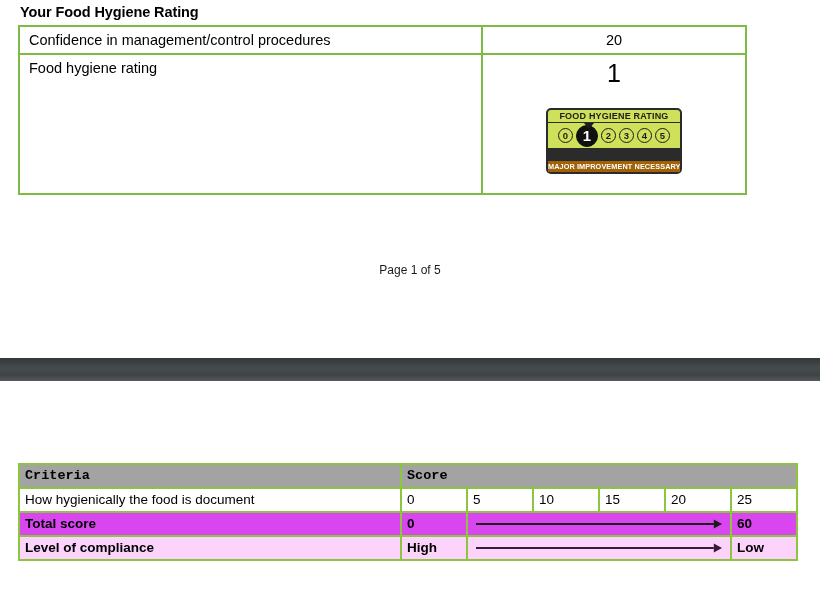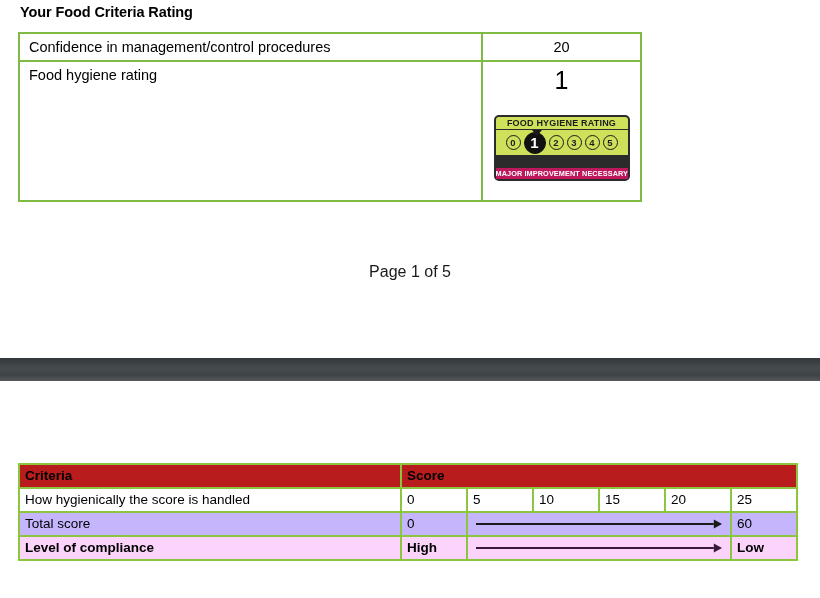--- a/index.html
+++ b/index.html
@@ -31,22 +31,22 @@
     font-size: 14.5px;
     font-weight: bold;
     letter-spacing: -0.1px;
     white-space: nowrap;
   }
 
   
   .rating-table {
     position: absolute;
     left: 18px;
-    top: 32px;
-    width: 624px;
+    top: 25px;
+    width: 729px;
     border-collapse: collapse;
     table-layout: fixed;
   }
   .rating-table td {
     border: 2px solid #7fbb44;
     padding: 0;
     vertical-align: top;
     background: #ffffff;
   }
   .rt-label {
@@ -138,41 +138,41 @@
     box-sizing: border-box;
   }
   .fhrs-num.active {
     width: 22px; height: 22px;
     background: #111111;
     color: #ffffff;
     border-color: #111111;
     font-size: 15px;
   }
   .fhrs-footer {
-    background: #be185d;
+    background: #a16207;
     color: #ffffff;
     font-size: 7.3px;
     font-weight: bold;
     letter-spacing: 0.1px;
     text-align: center;
     line-height: 11px;
     height: 11px;
     margin-top: 13px;
     white-space: nowrap;
     overflow: hidden;
   }
 
   
   .page-footer {
     position: absolute;
     left: 0;
     top: 263px;
     width: 820px;
     text-align: center;
-    font-size: 16px;
+    font-size: 12px;
     color: #1a1a1a;
   }
 
   
   .page-separator {
     position: absolute;
     left: 0;
     top: 358px;
     width: 820px;
     height: 23px;
@@ -192,29 +192,30 @@
     border: 2px solid #8cc63e;
     font-size: 13.5px;
     padding: 1px 0 1px 5px;
     height: 20px;
     background: #ffffff;
     line-height: 1.3;
     white-space: nowrap;
     overflow: hidden;
   }
   .ct-head td {
-    background: #b91c1c;
+    background: #a3a3a3;
     font-weight: bold;
     height: 20px;
+    font-family: Liberation Mono, monospace;
   }
   .ct-crit { width: 382px; }
   .ct-sc   { width: 66px; }
   .ct-total td {
-    background: #c4b5fd;
-    font-weight: normal;
+    background: #d946ef;
+    font-weight: bold;
   }
   .ct-compliance td {
     background: #fbd3fb;
     font-weight: bold;
   }
 
   
   .arrow-cell {
     position: relative;
     padding: 0 !important;
@@ -227,21 +228,21 @@
     transform: translateY(-50%);
     height: 10px;
   }
   .arrow-line svg { display: block; width: 100%; height: 10px; }
 </style>
 </head>
 <body>
 
 <div id="page-one">
 
-  <div class="doc-heading">Your Food Criteria Rating</div>
+  <div class="doc-heading">Your Food Hygiene Rating</div>
 
   <table class="rating-table">
     <tbody>
       <tr>
         <td class="rt-label">Confidence in management/control procedures</td>
         <td class="rt-value">20</td>
       </tr>
       <tr class="rt-row-tall">
         <td class="rt-label">Food hygiene rating</td>
         <td class="rt-value">
@@ -281,21 +282,21 @@
       <col class="ct-sc">
       <col class="ct-sc">
   </colgroup>
   <tbody>
     <tr class="ct-head">
       <td>Criteria</td>
       <td colspan="6">Score</td>
     </tr>
 
     <tr>
-      <td>How hygienically the score is handled</td>
+      <td>How hygienically the food is document</td>
       <td>0</td>
       <td>5</td>
       <td>10</td>
       <td>15</td>
       <td>20</td>
       <td>25</td>
     </tr>
 
 
 

